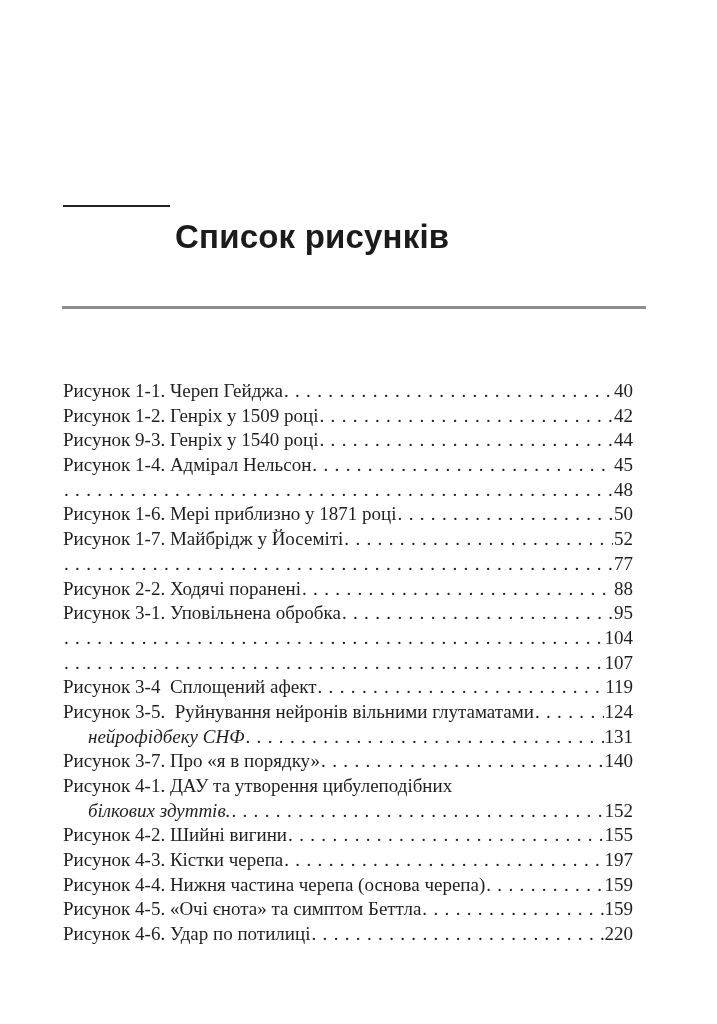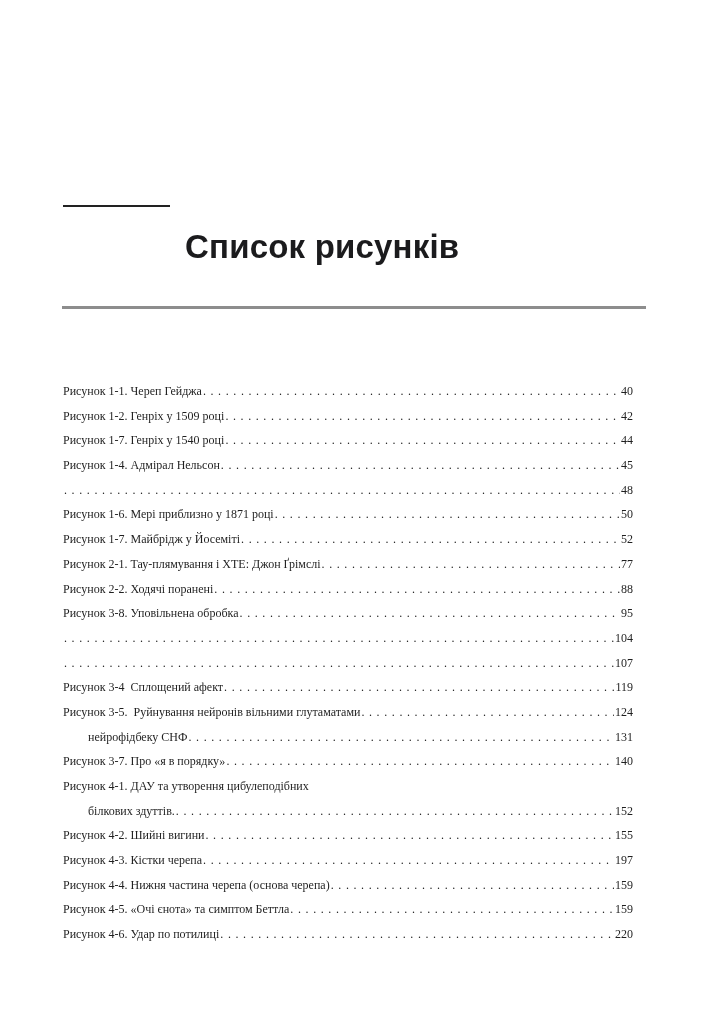--- a/index.html
+++ b/index.html
@@ -21,21 +21,21 @@
     left: 63px;
     top: 205px;
     width: 107px;
     height: 0;
     border-top: 2px solid #222222;
   }
   .page-title {
     position: absolute;
     left: 167px;
     top: 210px;
-    margin: 18px;
+    margin: 8px;
     font-family: "Liberation Sans", sans-serif;
     font-weight: 700;
     font-size: 33px;
     letter-spacing: 0.2px;
     color: #1b1b1d;
     white-space: pre;
   }
   .rule-long {
     position: absolute;
     left: 62px;
@@ -48,29 +48,30 @@
     position: absolute;
     left: 63px;
     top: 379px;
     width: 570px;
   }
   .toc-row {
     display: flex;
     align-items: baseline;
     height: 24.7px;
     line-height: 24.7px;
-    font-size: 12px;
+    font-size: 19px;
     color: #1f1f1f;
   }
   .toc-row .t {
     white-space: pre;
     flex: 0 0 auto;
   }
   .toc-row.indent .t {
     padding-left: 25px;
+    font-style: italic;
   }
   .toc-row .leader {
     flex: 1 1 auto;
     overflow: hidden;
     white-space: nowrap;
     text-align: right;
     letter-spacing: 0.8px;
     margin: 0 1px;
     min-width: 0;
   }
@@ -99,21 +100,21 @@
       <span class="pg">40</span>
     </div>
 
     <div class="toc-row">
       <span class="t">Рисунок 1-2. Генріх у 1509 році</span>
       <span class="leader">. . . . . . . . . . . . . . . . . . . . . . . . . . . . . . . . . . . . . . . . . . . . . . . . . . . . . . . . . . . . . . . . . . . . . . . . . . . . </span>
       <span class="pg">42</span>
     </div>
 
     <div class="toc-row">
-      <span class="t">Рисунок 1-7. Генріх у 1540 році</span>
+      <span class="t">Рисунок 9-3. Генріх у 1540 році</span>
       <span class="leader">. . . . . . . . . . . . . . . . . . . . . . . . . . . . . . . . . . . . . . . . . . . . . . . . . . . . . . . . . . . . . . . . . . . . . . . . . . . . </span>
       <span class="pg">44</span>
     </div>
 
     <div class="toc-row">
       <span class="t">Рисунок 1-4. Адмірал Нельсон</span>
       <span class="leader">. . . . . . . . . . . . . . . . . . . . . . . . . . . . . . . . . . . . . . . . . . . . . . . . . . . . . . . . . . . . . . . . . . . . . . . . . . . . </span>
       <span class="pg">45</span>
     </div>
 
@@ -128,33 +129,32 @@
       <span class="pg">50</span>
     </div>
 
     <div class="toc-row">
       <span class="t">Рисунок 1-7. Майбрідж у Йосеміті</span>
       <span class="leader">. . . . . . . . . . . . . . . . . . . . . . . . . . . . . . . . . . . . . . . . . . . . . . . . . . . . . . . . . . . . . . . . . . . . . . . . . . . . </span>
       <span class="pg">52</span>
     </div>
 
     <div class="toc-row">
-      <span class="t">Рисунок 2-1. Тау-плямування і ХТЕ: Джон Ґрімслі</span>
       <span class="leader">. . . . . . . . . . . . . . . . . . . . . . . . . . . . . . . . . . . . . . . . . . . . . . . . . . . . . . . . . . . . . . . . . . . . . . . . . . . . </span>
       <span class="pg">77</span>
     </div>
 
     <div class="toc-row">
       <span class="t">Рисунок 2-2. Ходячі поранені</span>
       <span class="leader">. . . . . . . . . . . . . . . . . . . . . . . . . . . . . . . . . . . . . . . . . . . . . . . . . . . . . . . . . . . . . . . . . . . . . . . . . . . . </span>
       <span class="pg">88</span>
     </div>
 
     <div class="toc-row">
-      <span class="t">Рисунок 3-8. Уповільнена обробка</span>
+      <span class="t">Рисунок 3-1. Уповільнена обробка</span>
       <span class="leader">. . . . . . . . . . . . . . . . . . . . . . . . . . . . . . . . . . . . . . . . . . . . . . . . . . . . . . . . . . . . . . . . . . . . . . . . . . . . </span>
       <span class="pg">95</span>
     </div>
 
     <div class="toc-row">
       <span class="leader">. . . . . . . . . . . . . . . . . . . . . . . . . . . . . . . . . . . . . . . . . . . . . . . . . . . . . . . . . . . . . . . . . . . . . . . . . . . . </span>
       <span class="pg">104</span>
     </div>
 
     <div class="toc-row">

